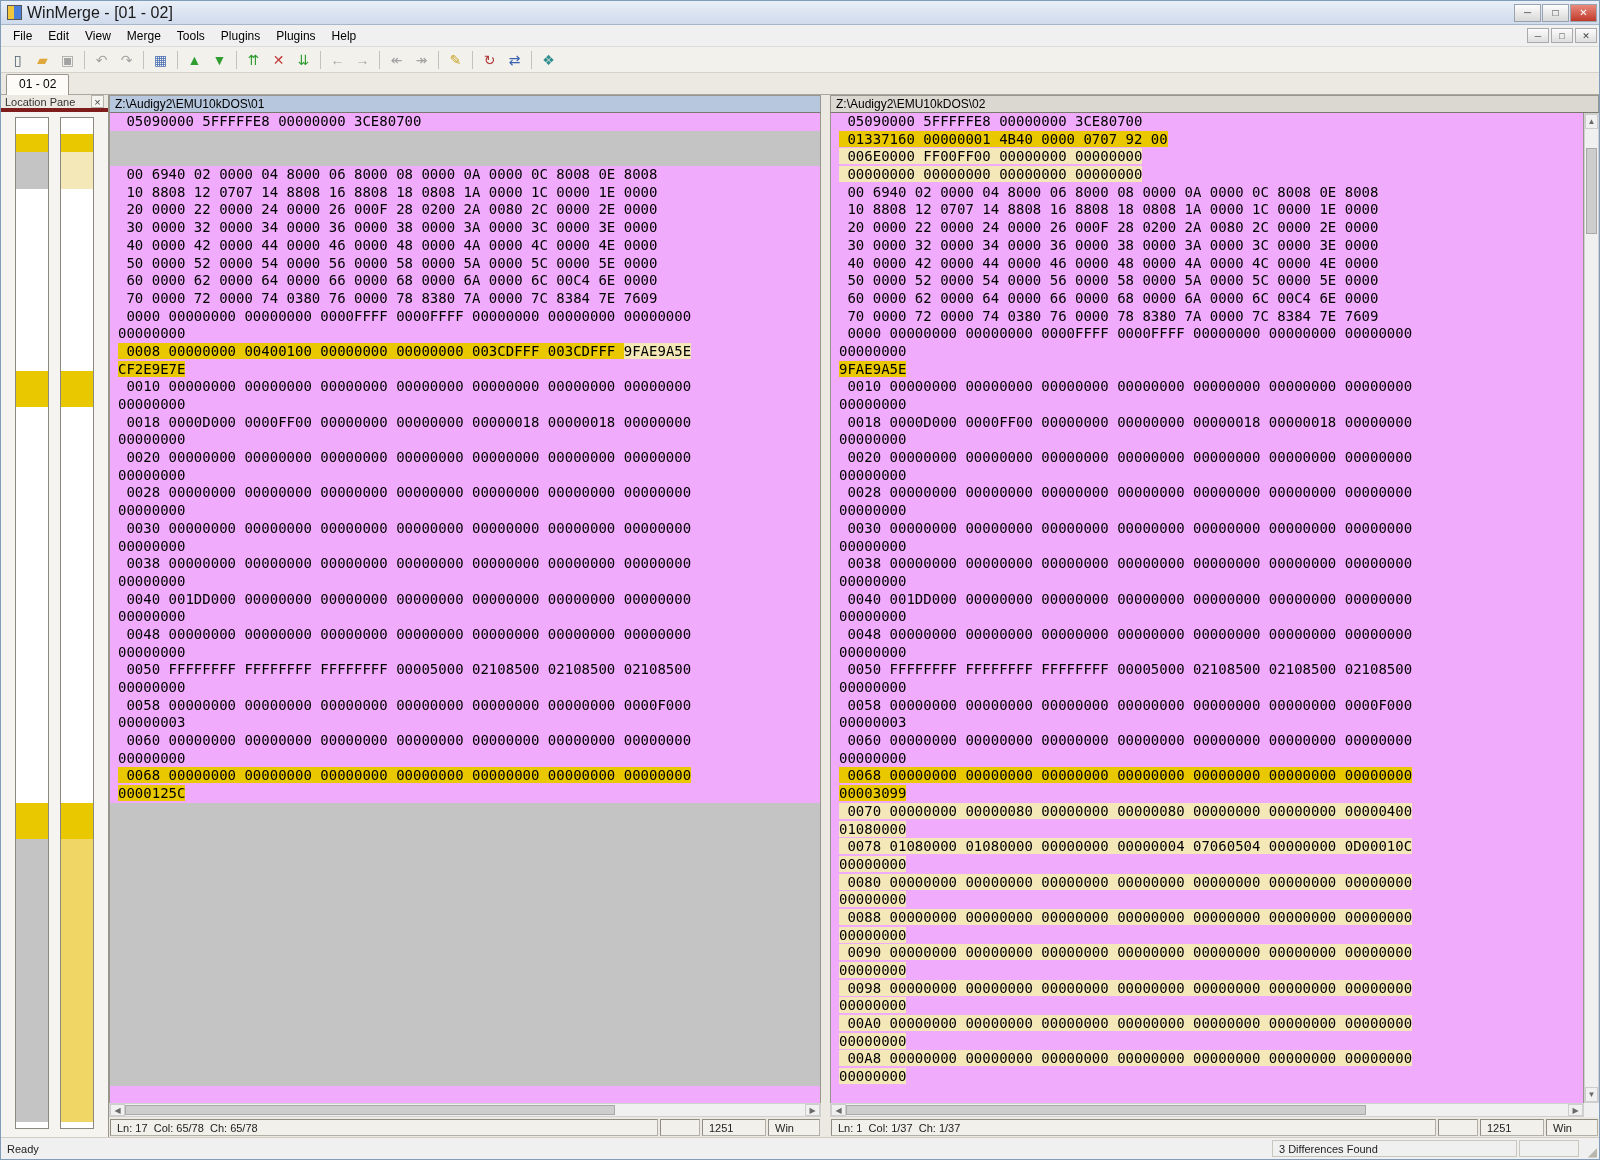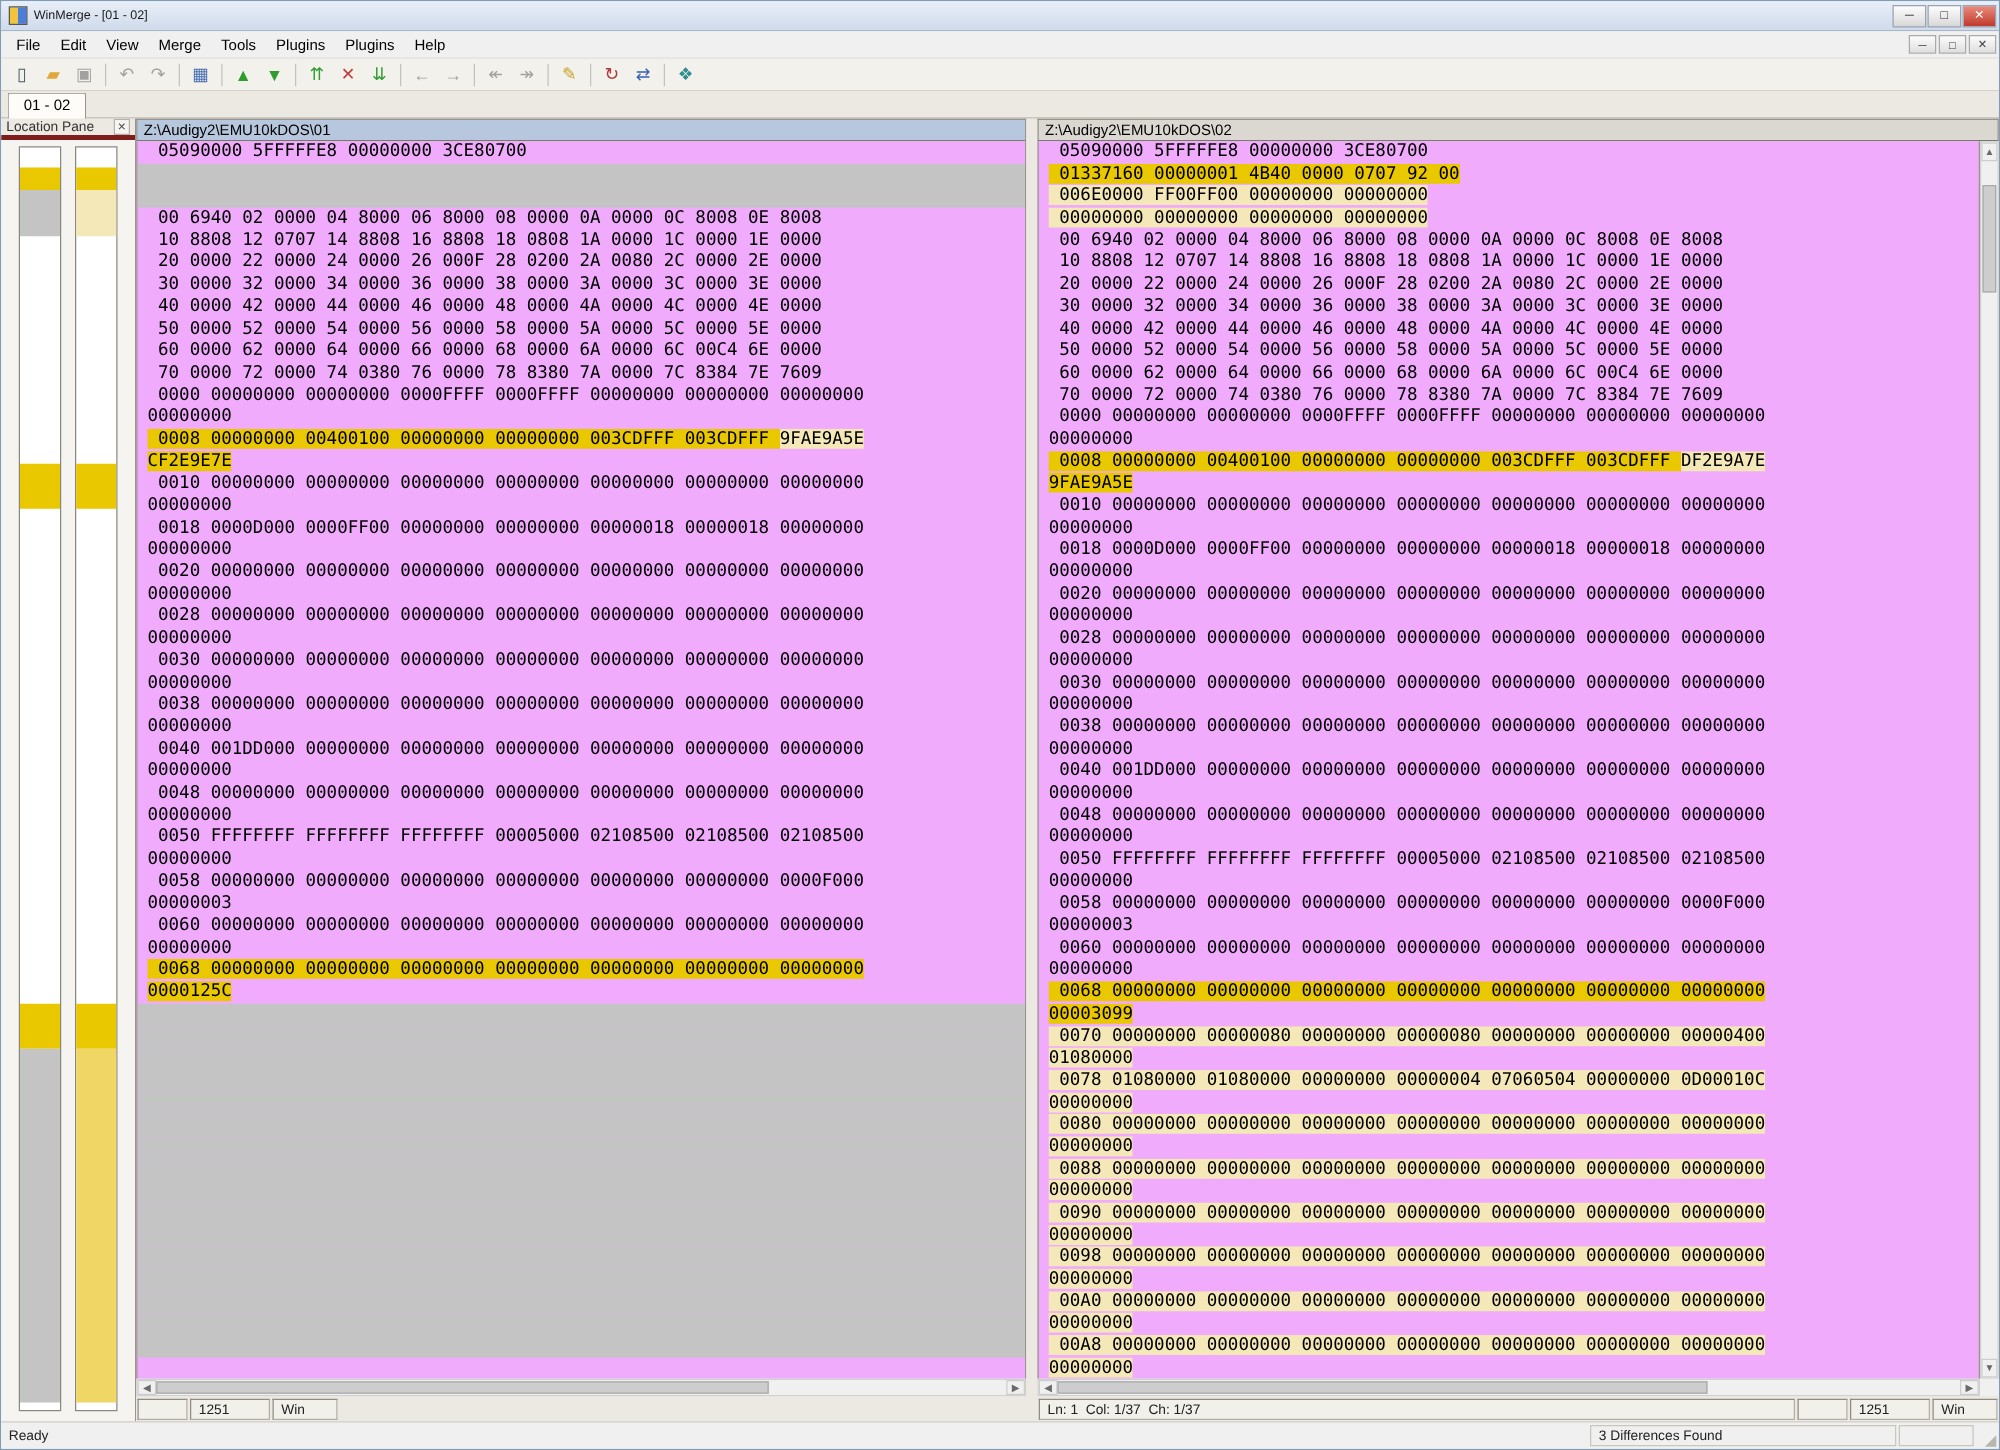--- a/index.html
+++ b/index.html
@@ -5,21 +5,21 @@
   * { box-sizing: border-box; margin: 0; padding: 0; }
   html,body { width:1600px; height:1160px; overflow:hidden; }
   body { font-family:"Liberation Sans","DejaVu Sans",sans-serif; font-size:12px; color:#000; background:#fff; }
   .app { width:1600px; height:1160px; display:flex; flex-direction:column; border:1px solid #7f9db9; background:#f0f0f0; }
 
   
   .titlebar { height:24px; flex:0 0 24px; display:flex; align-items:center; padding:0 2px 0 6px;
               background:linear-gradient(#e9eff8,#cfdaeb); border-bottom:1px solid #a8b6ca; }
   .app-icon { width:15px; height:15px; margin-right:5px; border:1px solid #555;
               background:linear-gradient(90deg,#f2c63c 50%,#4a7edb 50%); }
-  .title-text { font-size:10px; color:#1a1a1a; flex:1; }
+  .title-text { font-size:16px; color:#1a1a1a; flex:1; }
   .win-controls { display:flex; gap:1px; }
   .wbtn { width:27px; height:18px; display:flex; align-items:center; justify-content:center;
           background:linear-gradient(#fdfdfd,#d8d8d8); border:1px solid #9aa4b0; font-size:10px; color:#333; cursor:default; }
   .wbtn.close { background:linear-gradient(#e98b7d,#c0392b); color:#fff; font-weight:bold; }
 
   
   .menubar { height:22px; flex:0 0 22px; display:flex; align-items:center; background:#f0f0f0; border-bottom:1px solid #dcdcdc; padding-left:4px; }
   .menu-item { padding:3px 8px; font-size:12px; }
   .menu-spacer { flex:1; }
   .mbtn { width:22px; height:15px; margin-right:2px; display:flex; align-items:center; justify-content:center;
@@ -273,21 +273,20 @@
             <div class="hexline"><span> 00 6940 02 0000 04 8000 06 8000 08 0000 0A 0000 0C 8008 0E 8008</span></div>
             <div class="hexline"><span> 10 8808 12 0707 14 8808 16 8808 18 0808 1A 0000 1C 0000 1E 0000</span></div>
             <div class="hexline"><span> 20 0000 22 0000 24 0000 26 000F 28 0200 2A 0080 2C 0000 2E 0000</span></div>
             <div class="hexline"><span> 30 0000 32 0000 34 0000 36 0000 38 0000 3A 0000 3C 0000 3E 0000</span></div>
             <div class="hexline"><span> 40 0000 42 0000 44 0000 46 0000 48 0000 4A 0000 4C 0000 4E 0000</span></div>
             <div class="hexline"><span> 50 0000 52 0000 54 0000 56 0000 58 0000 5A 0000 5C 0000 5E 0000</span></div>
             <div class="hexline"><span> 60 0000 62 0000 64 0000 66 0000 68 0000 6A 0000 6C 00C4 6E 0000</span></div>
             <div class="hexline"><span> 70 0000 72 0000 74 0380 76 0000 78 8380 7A 0000 7C 8384 7E 7609</span></div>
             <div class="hexline"><span> 0000 00000000 00000000 0000FFFF 0000FFFF 00000000 00000000 00000000</span></div>
             <div class="hexline"><span>00000000</span></div>
-            <div class="hexline"><span class="bg-diff"> 0008 00000000 00400100 00000000 00000000 003CDFFF 003CDFFF </span><span class="bg-pale">DF2E9A7E</span></div>
             <div class="hexline"><span class="bg-diff">9FAE9A5E</span></div>
             <div class="hexline"><span> 0010 00000000 00000000 00000000 00000000 00000000 00000000 00000000</span></div>
             <div class="hexline"><span>00000000</span></div>
             <div class="hexline"><span> 0018 0000D000 0000FF00 00000000 00000000 00000018 00000018 00000000</span></div>
             <div class="hexline"><span>00000000</span></div>
             <div class="hexline"><span> 0020 00000000 00000000 00000000 00000000 00000000 00000000 00000000</span></div>
             <div class="hexline"><span>00000000</span></div>
             <div class="hexline"><span> 0028 00000000 00000000 00000000 00000000 00000000 00000000 00000000</span></div>
             <div class="hexline"><span>00000000</span></div>
             <div class="hexline"><span> 0030 00000000 00000000 00000000 00000000 00000000 00000000 00000000</span></div>
@@ -346,20 +345,21 @@
           <div class="htrack">
               <div class="hthumb"></div>
             </div>
           <div class="hbtn">▶</div>
         </div>
         <div class="sbcorner"></div>
       </div>
 
       <div class="row panestatus">
         <div class="pstatus" id="pstatus0">
+          <div class="sect grow">Ln: 17  Col: 65/78  Ch: 65/78</div>
           <div class="sect w40"></div>
           <div class="sect w64">1251</div>
           <div class="sect w52">Win</div>
         </div>
         <div class="vsplit"></div>
         <div class="pstatus" id="pstatus1">
           <div class="sect grow">Ln: 1  Col: 1/37  Ch: 1/37</div>
           <div class="sect w40"></div>
           <div class="sect w64">1251</div>
           <div class="sect w52">Win</div>

